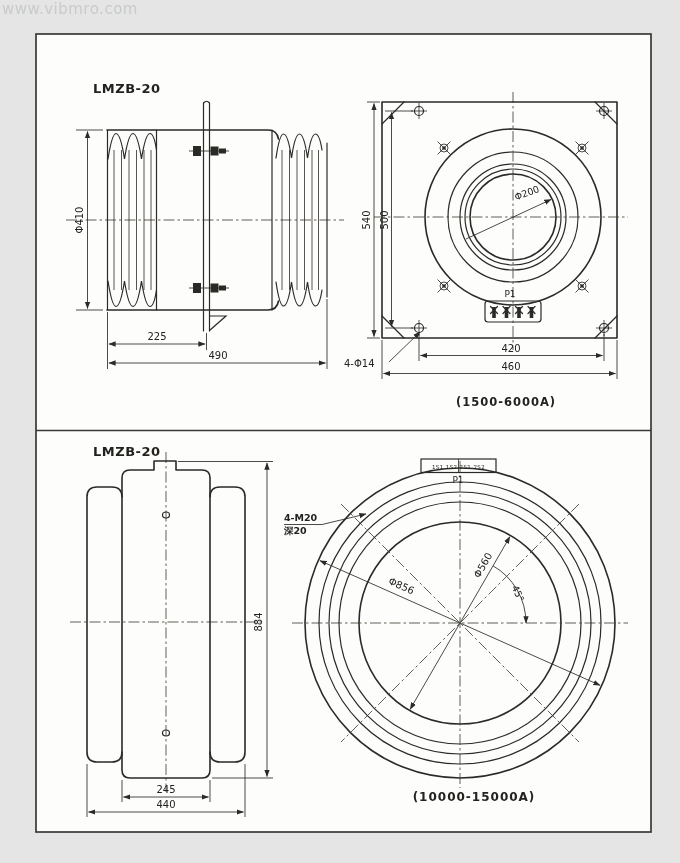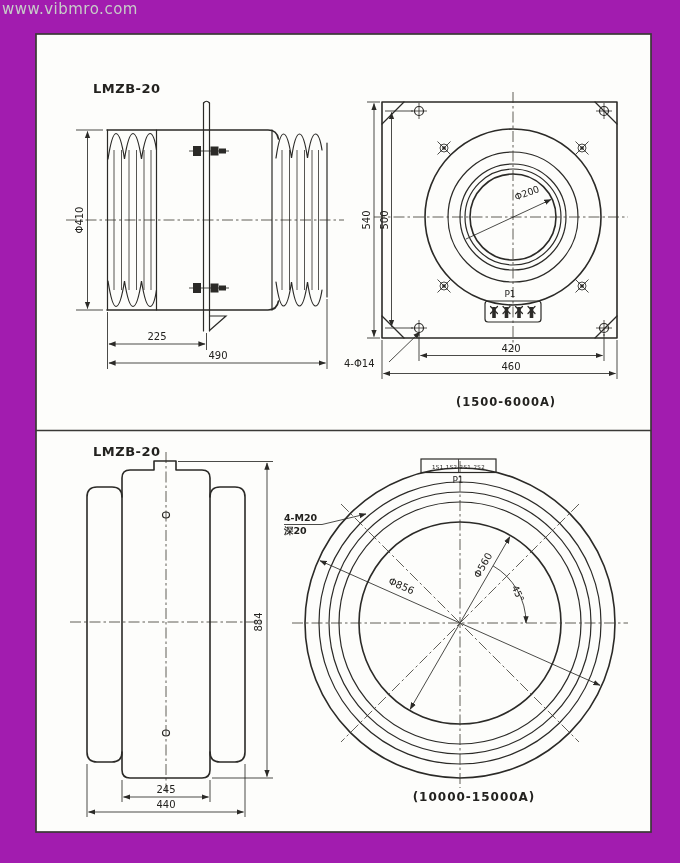--- a/index.html
+++ b/index.html
@@ -1,17 +1,17 @@
 <!DOCTYPE html>
 <html><head>
 <meta charset="utf-8">
 <style>
   html,body{margin:0;padding:0;background:#ffffff;}
   .page{
-    position:relative;width:680px;height:863px;background:#a21caf;overflow:hidden;
+    position:relative;width:680px;height:863px;background:#e5e5e5;overflow:hidden;
     font-family:"DejaVu Sans","Liberation Sans",sans-serif;
   }
   svg{position:absolute;left:0;top:0;}
   svg text{fill:#23221f;font-family:"DejaVu Sans","Liberation Sans",sans-serif;}
   .outline{stroke:#2b2a27;stroke-width:1.6;fill:none;stroke-linecap:round;stroke-linejoin:round;}
   .med{stroke:#2b2a27;stroke-width:1.2;fill:none;stroke-linecap:round;}
   .thin{stroke:#2b2a27;stroke-width:0.85;fill:none;}
   .rib{stroke:#2b2a27;stroke-width:0.8;fill:none;}
   .cl{stroke:#38362f;stroke-width:0.8;fill:none;stroke-dasharray:11 3 2.5 3;}
   .dim{stroke:#2b2a27;stroke-width:0.85;fill:none;}

